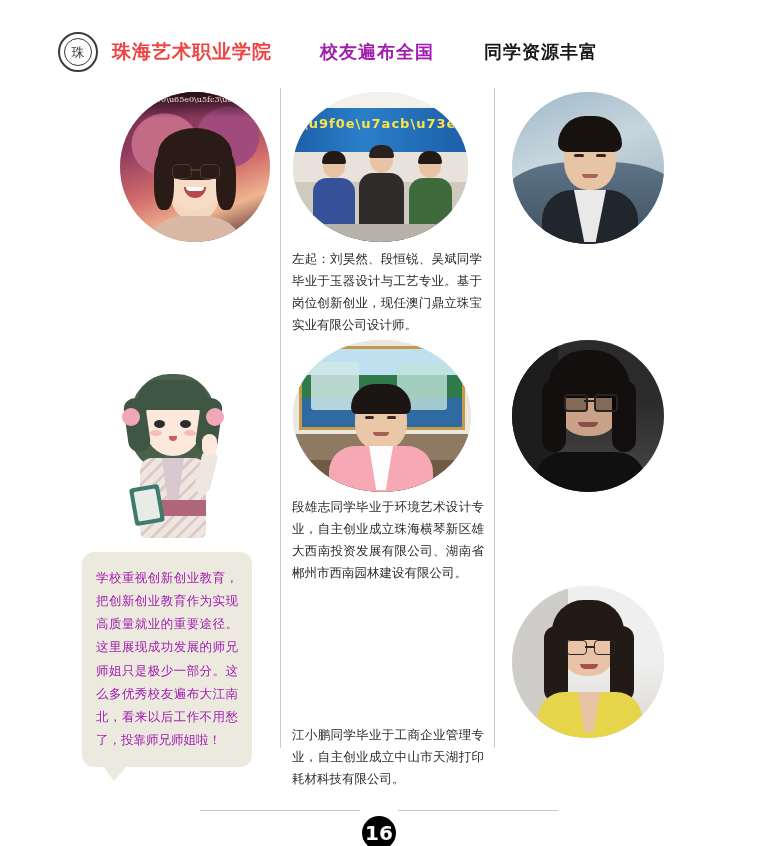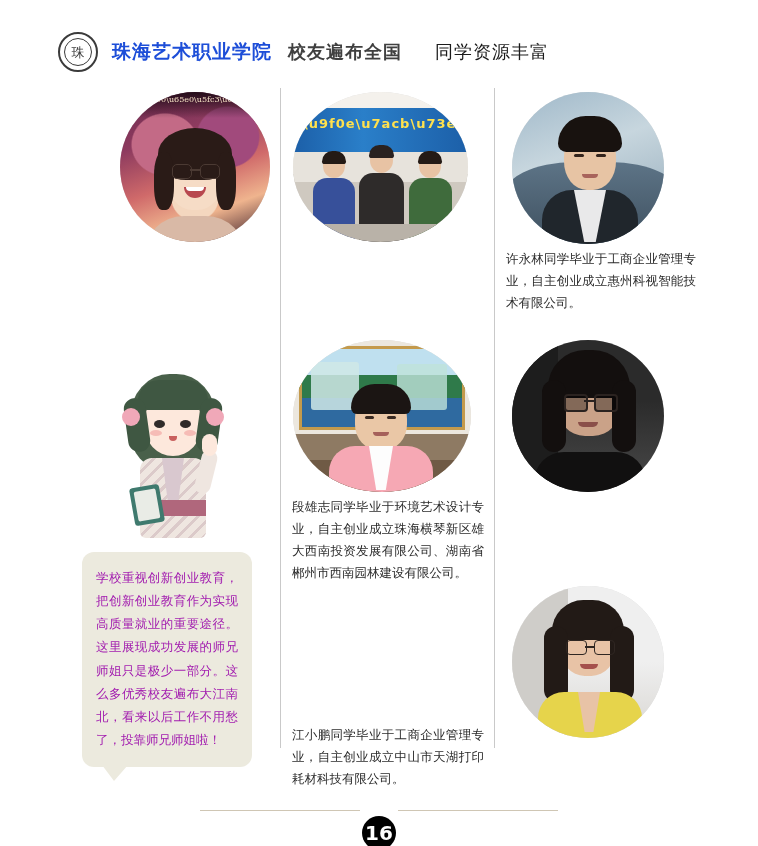--- a/index.html
+++ b/index.html
@@ -56,36 +56,36 @@
     font-size: 13px;
     line-height: 1;
     color: #3b3b3b;
     font-family: "DejaVu Serif", "Liberation Serif", serif;
     z-index: 2;
   }
   .header-title {
     font-size: 19px;
     font-weight: bold;
     letter-spacing: 1px;
-    color: #1d4ed8;
+    color: #ef4444;
     font-family: "DejaVu Sans", "Liberation Sans", sans-serif;
   }
   .header-sub {
     font-size: 18px;
     font-weight: bold;
     letter-spacing: 1px;
-    color: #404040;
-    margin-left: 2px;
+    color: #a21caf;
+    margin-left: 34px;
   }
   .header-sub2 {
     font-size: 18px;
-    font-weight: normal;
+    font-weight: bold;
     letter-spacing: 1px;
     color: #1a1a1a;
-    margin-left: 19px;
+    margin-left: 36px;
   }
 
   
   .vrule {
     position: absolute;
     width: 1px;
     background: #c9c9c9;
   }
   .vrule-1 { left: 280px; top: 88px; height: 660px; }
   .vrule-2 { left: 494px; top: 88px; height: 660px; }
@@ -237,34 +237,34 @@
         <div style="position:absolute;left:2px;top:25px;width:45px;height:69px;border-radius:14px 14px 0 0;background:#2e2b2a;"></div>
       </div>
       <div style="position:absolute;left:114px;top:62px;width:46px;height:88px;">
         <div style="position:absolute;left:12px;top:0;width:22px;height:24px;border-radius:50%;background:#e8c3a4;"></div>
         <div style="position:absolute;left:11px;top:-3px;width:24px;height:13px;border-radius:12px 12px 3px 3px;background:#241a15;"></div>
         <div style="position:absolute;left:2px;top:24px;width:43px;height:64px;border-radius:14px 14px 0 0;background:#3f6b3c;"></div>
       </div>
       <div style="position:absolute;left:0;top:132px;width:100%;height:18px;background:#b9b2a8;"></div>
     </div>
   </div>
+  <div class="caption" style="left:292px; top:248px; width:190px;">左起：刘昊然、段恒锐、吴斌同学毕业于玉器设计与工艺专业。基于岗位创新创业，现任澳门鼎立珠宝实业有限公司设计师。</div>
 
   <div class="photo" style="left:512px; top:92px; width:152px; height:152px;">
     <div class="inner" style="background:linear-gradient(160deg,#9fb8c9 0%,#c7d6de 40%,#8ea6b6 100%);">
       <div style="position:absolute;left:-10px;top:70px;width:180px;height:90px;background:linear-gradient(180deg,#5d7487,#3c4d5b);border-radius:40% 40% 0 0;"></div>
       <div style="position:absolute;left:52px;top:34px;width:52px;height:64px;border-radius:48% 48% 44% 44%;background:#e7c4a4;"></div>
       <div style="position:absolute;left:46px;top:24px;width:64px;height:36px;border-radius:34px 34px 10px 10px;background:#18120f;"></div>
       <div style="position:absolute;left:62px;top:62px;width:10px;height:3px;border-radius:2px;background:#33231b;"></div>
       <div style="position:absolute;left:84px;top:62px;width:10px;height:3px;border-radius:2px;background:#33231b;"></div>
       <div style="position:absolute;left:70px;top:82px;width:16px;height:4px;border-radius:0 0 8px 8px;background:#a8645c;"></div>
       <div style="position:absolute;left:30px;top:98px;width:96px;height:60px;border-radius:30px 30px 0 0;background:#20262c;"></div>
       <div style="position:absolute;left:62px;top:98px;width:32px;height:52px;background:#e9e9ea;clip-path:polygon(50% 0,100% 0,68% 100%,32% 100%,0 0);"></div>
     </div>
   </div>
-  <div class="caption" style="left:506px; top:248px; width:190px;">许永林同学毕业于工商企业管理专业，自主创业成立惠州科视智能技术有限公司。</div>
 
   <div class="mascot">
 
     <div style="position:absolute;left:20px;top:16px;width:86px;height:96px;border-radius:46% 46% 40% 40%;background:#49604a;"></div>
 
     <div style="position:absolute;left:34px;top:36px;width:58px;height:62px;border-radius:46% 46% 50% 50%;background:#fde8dc;"></div>
 
     <div style="position:absolute;left:28px;top:22px;width:70px;height:30px;border-radius:36px 36px 16px 16px;background:#3f5742;"></div>
     <div style="position:absolute;left:16px;top:40px;width:22px;height:54px;border-radius:16px;background:#3f5742;transform:rotate(-8deg);"></div>
     <div style="position:absolute;left:88px;top:40px;width:22px;height:54px;border-radius:16px;background:#3f5742;transform:rotate(8deg);"></div>

